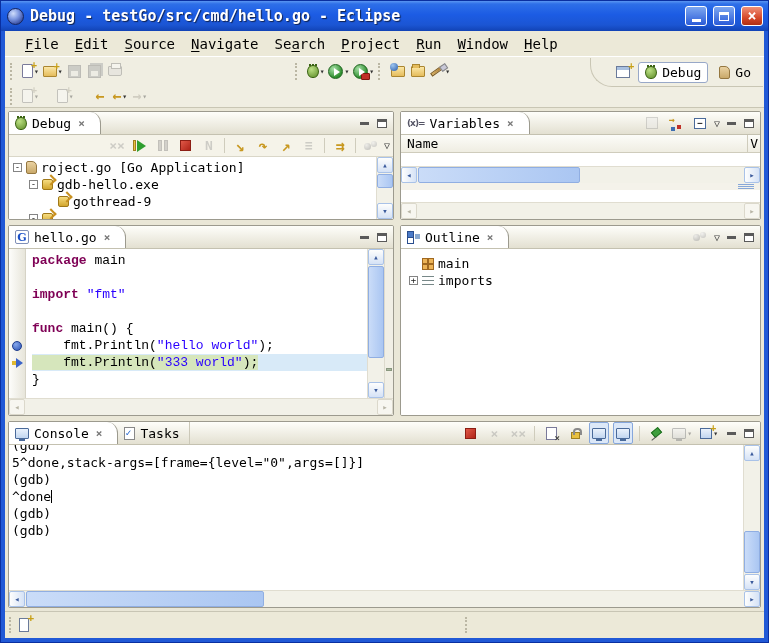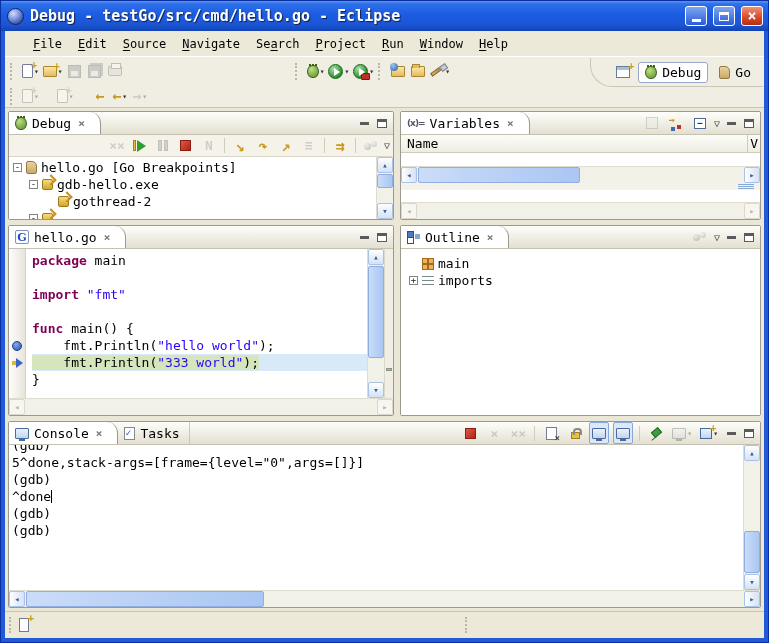--- a/index.html
+++ b/index.html
@@ -16,21 +16,21 @@
   .tb-btn{width:22px;height:20px;border:1px solid #fff;border-radius:3px;display:flex;align-items:center;justify-content:center;
     color:#fff;font-weight:bold;font-size:13px;flex:none;}
   .tb-btn.min{background:linear-gradient(180deg,#7DA7F0,#2A5BD8);align-items:flex-end;}
   .tb-btn.min i{width:9px;height:3px;background:#fff;margin-bottom:3px;}
   .tb-btn.max{background:linear-gradient(180deg,#7DA7F0,#2A5BD8);}
   .tb-btn.max i{width:10px;height:9px;border:1px solid #fff;border-top:3px solid #fff;}
   .tb-btn.close{background:linear-gradient(180deg,#F09078,#D6492A 60%,#B03014);font-size:15px;}
   
   .frame-body{flex:1;display:flex;flex-direction:column;margin:0 4px 4px 4px;background:#ECE9D8;min-height:0;}
   
-  .menubar{height:25px;flex:none;display:flex;align-items:center;padding-left:20px;font-size:12px;color:#000;background:#ECE9D8;}
+  .menubar{height:25px;flex:none;display:flex;align-items:center;padding-left:12px;font-size:14px;color:#000;background:#ECE9D8;}
   .menu-item{padding:2px 8px;white-space:pre;}
   .menu-item u{text-underline-offset:2px;}
   
   .toolbar{flex:none;background:#F0EEE2;border-top:1px solid #FFFFFF;border-bottom:1px solid #C9C6B4;position:relative;}
   .trow{display:flex;align-items:center;height:28px;padding-left:3px;}
   .trow.r2{height:22px;}
   .tgrip{width:5px;height:17px;border-left:2px dotted #BBB7A4;margin:0 5px 0 2px;flex:none;}
   .tbtn{height:22px;min-width:20px;display:flex;align-items:center;justify-content:center;padding:0 2px;gap:1px;flex:none;}
   .dd{font-size:8px;color:#333;}
   .dis{opacity:.38;filter:grayscale(.9);}
@@ -157,21 +157,21 @@
   .vsep{width:1px;height:15px;background:#CFCCBC;margin:0 2px;}
   
   .ed-body{flex:1;display:flex;min-height:0;background:#fff;}
   .ruler{width:17px;flex:none;background:linear-gradient(90deg,#FDFDFB,#E7E5DA);border-right:1px solid #D6D3C6;padding-top:3px;}
   .rcell{height:17px;display:flex;align-items:center;justify-content:center;}
   .bkpt{width:10px;height:10px;border-radius:50%;background:radial-gradient(circle at 35% 30%,#86A8EC,#2A52B4);border:1px solid #1E3C8C;}
   .ipmark{display:flex;align-items:center;}
   .ipmark i{width:4px;height:4px;background:#E0B830;}
   .ipmark b{width:0;height:0;border-left:7px solid #3C64C8;border-top:5px solid transparent;border-bottom:5px solid transparent;}
   .code{flex:1;font-size:13px;line-height:17px;padding:3px 0 0 6px;white-space:pre;overflow:hidden;min-width:0;}
-  .cline{height:17px;}
+  .cline{height:17px;font-family:Liberation Mono, monospace;}
   .cline .kw{color:#7F0055;font-weight:bold;}
   .cline .str{color:#2A00FF;}
   .cline.cur{background:#D8EAF8;}
   .cline.cur .seg-wrap{background:#D6E6BC;}
   .ovr{width:9px;flex:none;background:#F1EFE5;border-left:1px solid #DDDACD;position:relative;}
   .ovr i{position:absolute;left:1px;right:1px;top:80%;height:3px;background:#AAB8A0;border:1px solid #8A987F;}
   
   .varhead{height:18px;flex:none;display:flex;align-items:center;background:linear-gradient(#FCFCF8,#EFEDE2);
     border-bottom:1px solid #CFCCBC;font-size:13px;padding-left:6px;}
   .varhead .colv{margin-left:auto;border-left:1px solid #CFCCBC;padding:0 2px;height:100%;display:flex;align-items:center;}
@@ -367,23 +367,23 @@
                   <span class="ylw arr15">⇉</span>
                 </span>
               <span class="vsep"></span>
               <span class="tbtn">
                   <span class="ic i-balls"></span>
                 </span>
               <span class="chev">▽</span>
             </div>
             <div style="display:flex;flex:1;min-height:0;">
               <div class="tree" id="debug-tree">
-                  <div class="titem" style="padding-left: 4px;"><span class="expander">-</span><span class="ic i-launch"></span><span>hello.go [Go Breakpoints]</span></div>
+                  <div class="titem" style="padding-left: 4px;"><span class="expander">-</span><span class="ic i-launch"></span><span>roject.go [Go Application]</span></div>
                   <div class="titem" style="padding-left: 20px;"><span class="expander">-</span><span class="ic i-proc"></span><span>gdb-hello.exe</span></div>
-                  <div class="titem" style="padding-left: 36px;"><span class="expander none"></span><span class="ic i-proc"></span><span>gothread-2</span></div>
+                  <div class="titem" style="padding-left: 36px;"><span class="expander none"></span><span class="ic i-proc"></span><span>gothread-9</span></div>
                   <div class="titem" style="padding-left: 20px;"><span class="expander">-</span><span class="ic i-proc"></span><span></span></div>
                 </div>
               <div class="sbv">
                 <span class="sbtn">▴</span>
                 <span class="sthumb" style="height:14px;margin-top:1px;"></span>
                 <span class="strack"></span>
                 <span class="sbtn">▾</span>
               </div>
             </div>
           </div>

